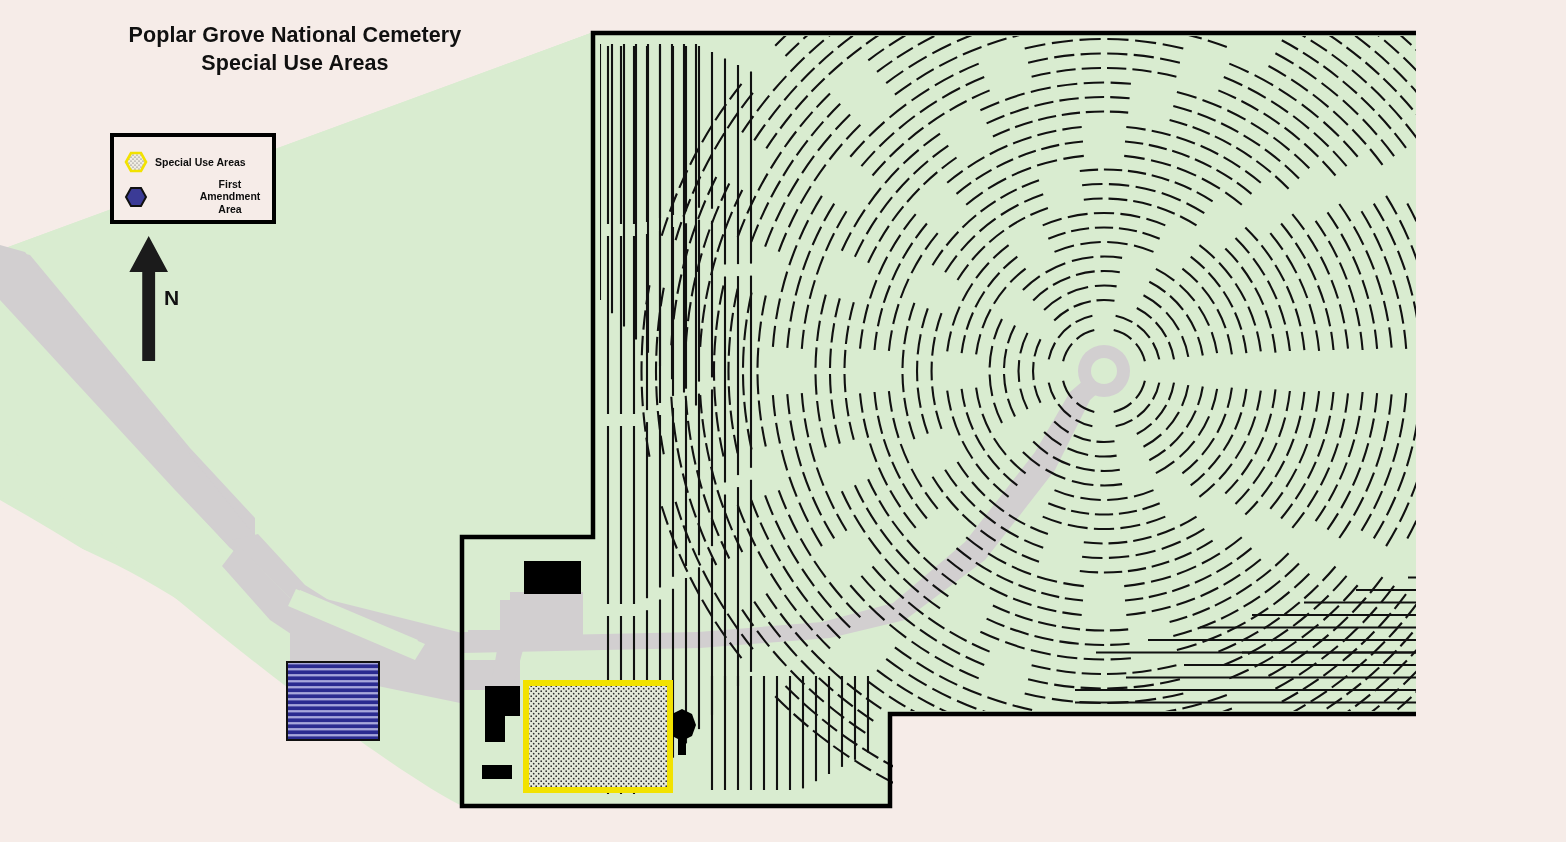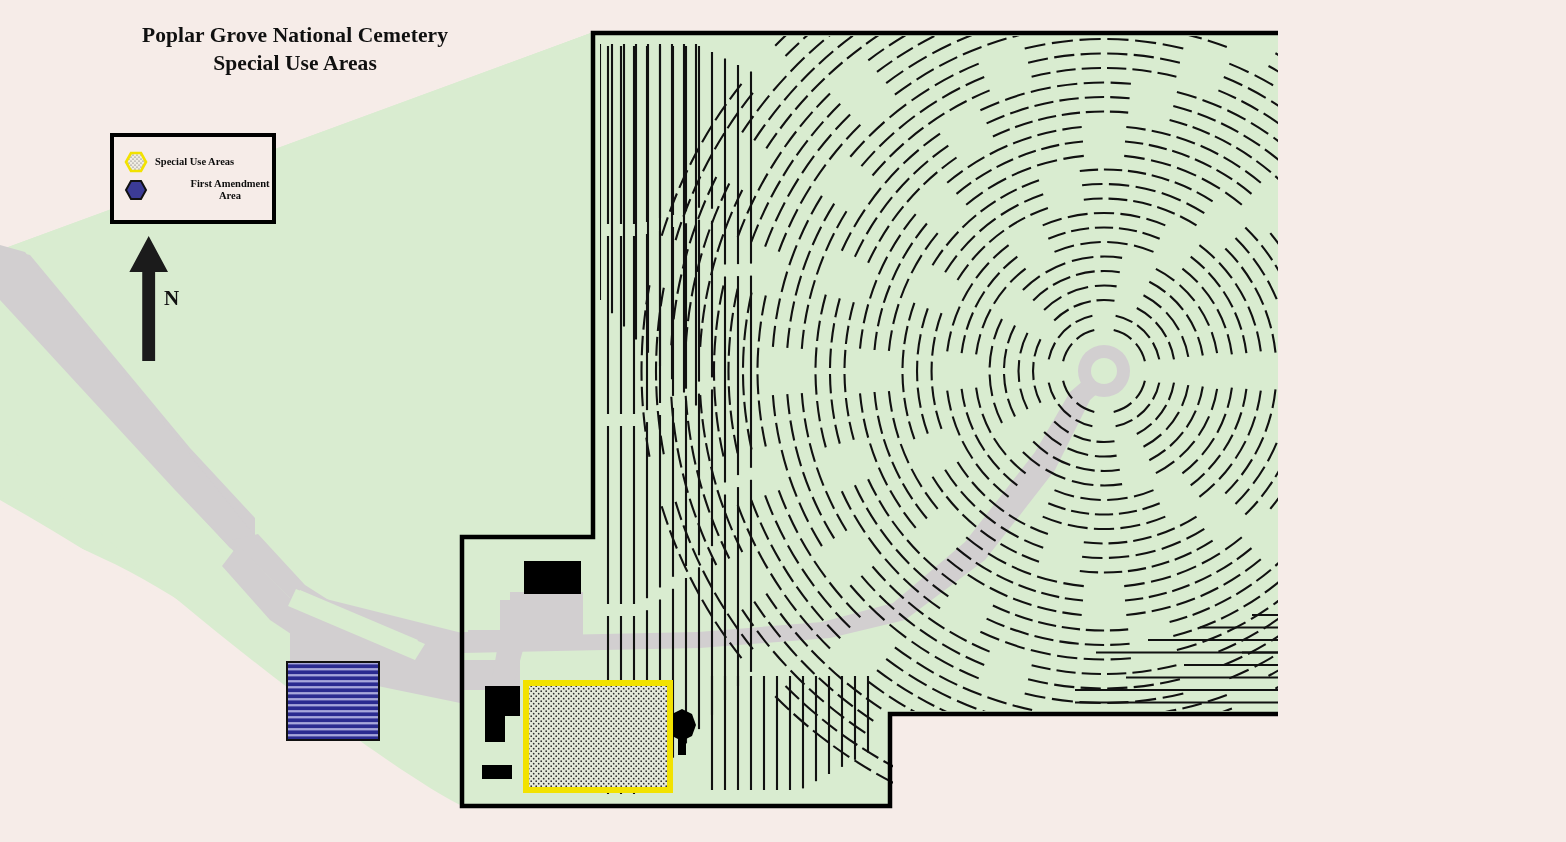--- a/index.html
+++ b/index.html
@@ -6,25 +6,24 @@
   html, body {
     margin: 0;
     padding: 0;
     background: #f6ece8;
   }
   body {
     font-family: "Liberation Sans", sans-serif;
   }
   #map-root {
     position: relative;
-    width: 1278px;
+    width: 1416px;
     height: 842px;
     overflow: hidden;
     background: #0f766e;
-    font-family: Liberation Serif, serif;
   }
   #map-svg {
     position: absolute;
     left: 0;
     top: 0;
     width: 1566px;
     height: 842px;
     display: block;
   }
   

